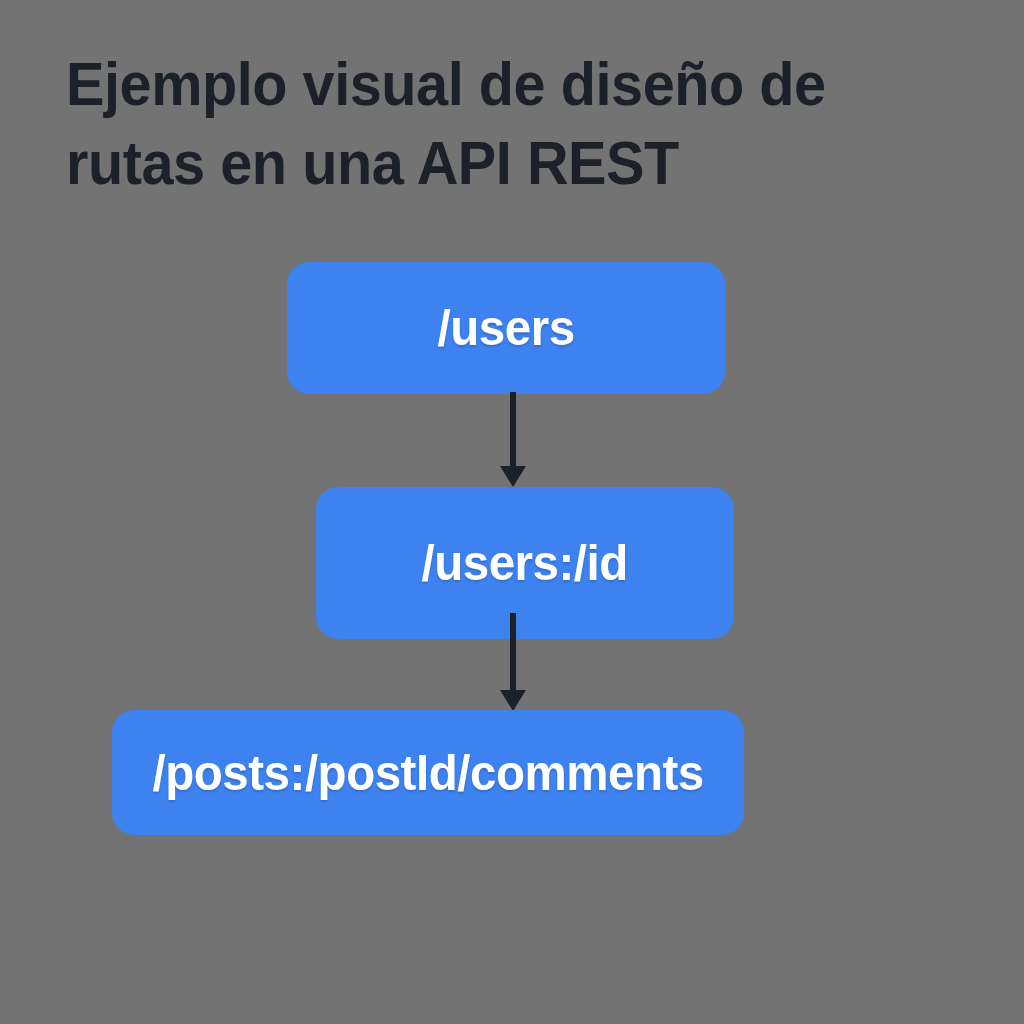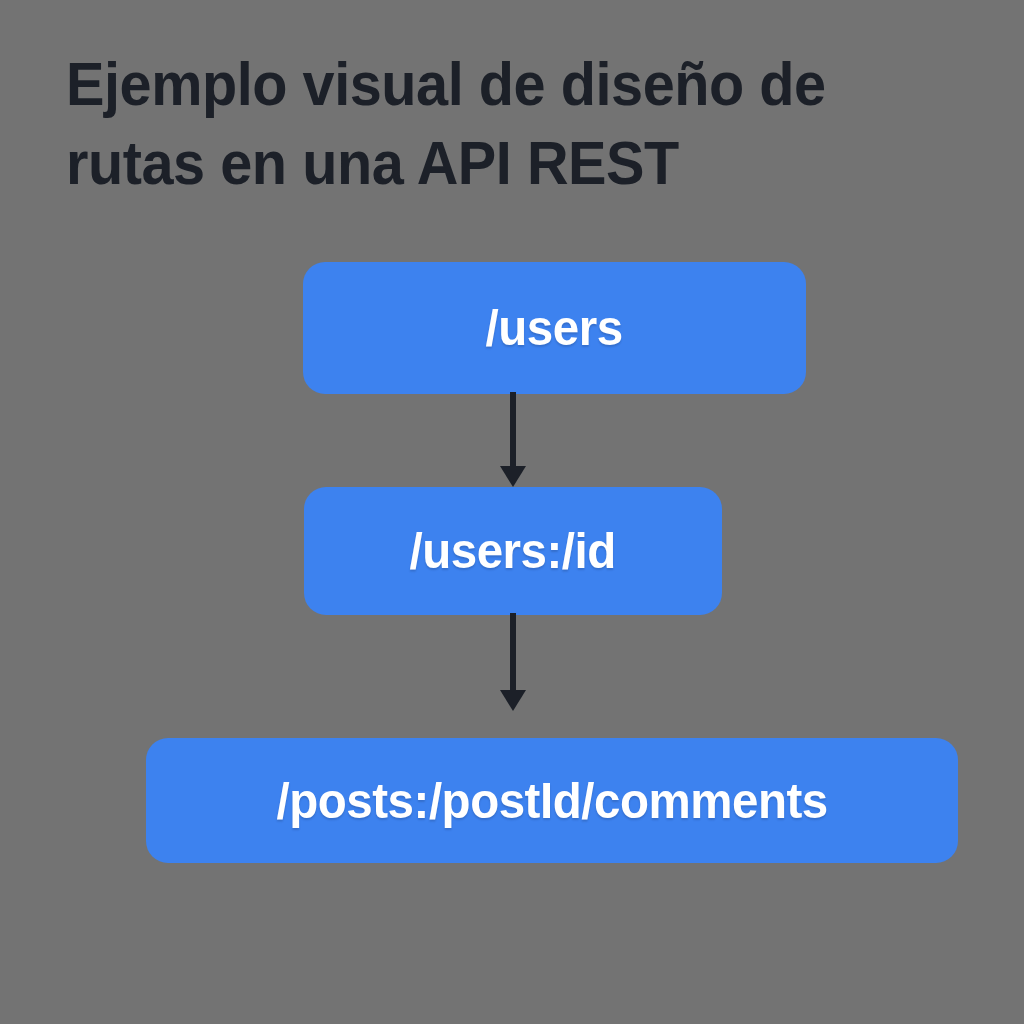--- a/index.html
+++ b/index.html
@@ -54,23 +54,23 @@
     font-family: "Liberation Sans", sans-serif;
     font-weight: bold;
     font-size: 50px;
     letter-spacing: -0.5px;
     line-height: 1;
     text-shadow: 0 2px 2px rgba(20, 35, 70, 0.20);
     transform: scaleX(0.95);
     white-space: nowrap;
   }
 
-  #node-users        { left: 303px; top: 262px; width: 503px; height: 132px; }
-  #node-users-id     { left: 304px; top: 487px; width: 418px; height: 128px; }
-  #node-posts        { left: 146px; top: 710px; width: 812px; height: 125px; margin-top: 28px; }
+  #node-users        { left: 287px; top: 262px; width: 438px; height: 132px; }
+  #node-users-id     { left: 316px; top: 487px; width: 418px; height: 152px; }
+  #node-posts        { left: 112px; top: 710px; width: 632px; height: 125px; }
 
   
   .connector {
     position: absolute;
     width: 40px;
   }
   .connector svg { display: block; }
 
   #connector-1 { left: 493px; top: 392px; height: 96px; }
   #connector-2 { left: 493px; top: 613px; height: 99px; }

